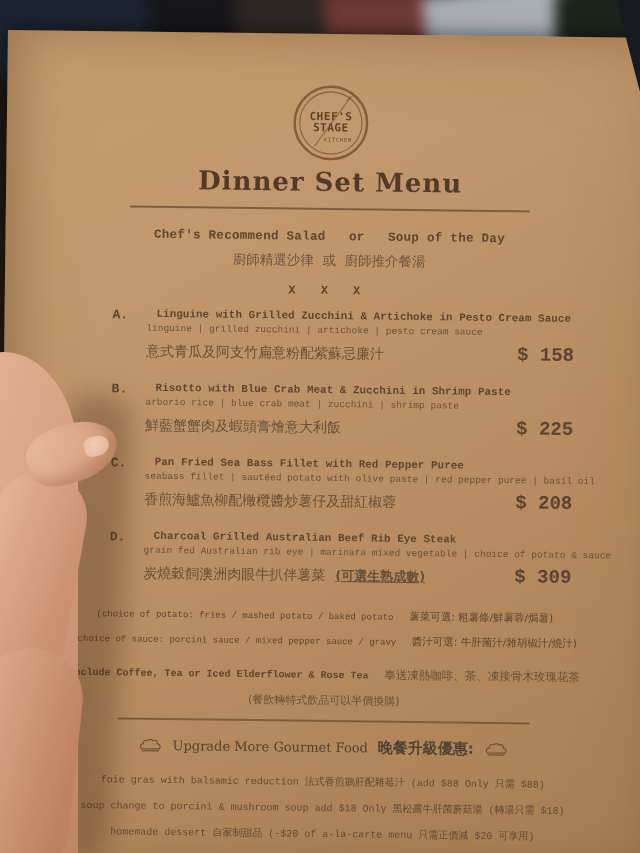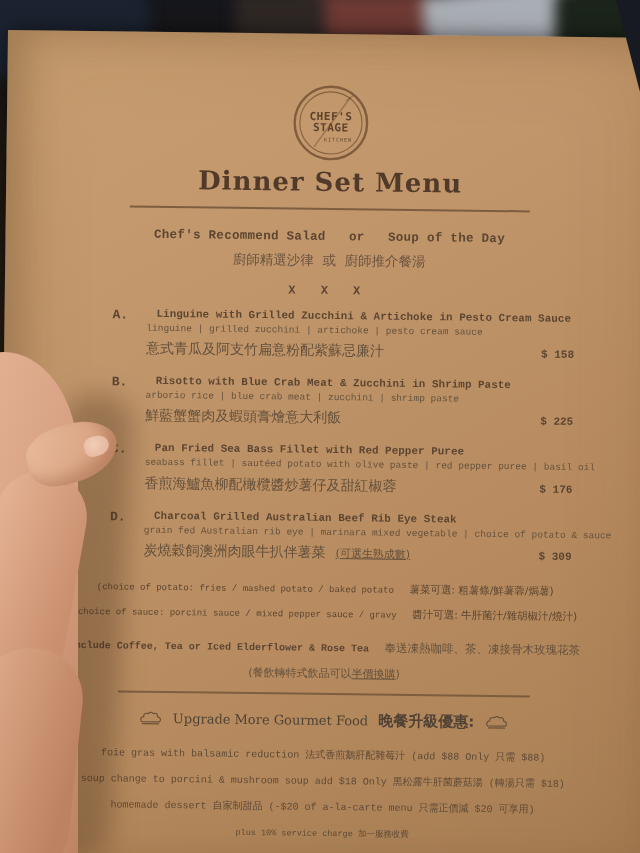--- a/index.html
+++ b/index.html
@@ -41,33 +41,33 @@
   .starter-zh{margin-top:8px;text-align:center;font-size:13.5px;font-family:"DejaVu Sans",sans-serif;color:#6b5340;white-space:pre;}
   .xxx{margin-top:14px;text-align:center;font-size:12px;font-weight:bold;letter-spacing:9px;}
 
   .items{margin-top:12px;}
   .item{position:relative;padding:0 78px 0 108px;margin-bottom:17px;}
   .item-label{position:absolute;left:108px;top:0;font-size:13px;font-weight:bold;}
   .item-title{padding-left:44px;font-size:10.8px;line-height:1.2;font-weight:bold;white-space:nowrap;letter-spacing:.1px;}
   .item-sub{padding-left:34px;font-size:9.5px;line-height:1.2;white-space:nowrap;margin-top:2px;color:#66523d;}
   .item-zh{padding-left:34px;margin-top:5px;font-family:"DejaVu Sans",sans-serif;font-size:14px;line-height:1.35;
     display:flex;align-items:baseline;color:#64503b;white-space:nowrap;}
-  .item-note{font-size:11px;margin-left:10px;text-decoration:underline;font-weight:normal;}
-  .item-price{margin-left:auto;font-family:"Liberation Mono",monospace;font-size:11px;font-weight:bold;color:#5a4330;}
+  .item-note{font-size:13px;margin-left:10px;text-decoration:underline;font-weight:bold;}
+  .item-price{margin-left:auto;font-family:"Liberation Mono",monospace;font-size:19px;font-weight:bold;color:#5a4330;}
 
   .options{margin-top:12px;text-align:center;}
   .option-line{margin-top:7px;white-space:nowrap;}
   .option-en{font-size:9px;}
   .option-zh{font-size:10.5px;font-family:"DejaVu Sans",sans-serif;margin-left:6px;}
 
   .include-line{margin-top:16px;text-align:center;white-space:nowrap;}
   .include-en{font-size:10px;font-weight:bold;}
   .include-zh{font-size:11.5px;font-family:"DejaVu Sans",sans-serif;margin-left:6px;color:#64503b;}
   .drink-note{margin-top:10px;text-align:center;font-size:11px;font-family:"DejaVu Sans",sans-serif;color:#64503b;}
-  .underline{text-decoration:underline;}
+  .underline{}
 
   .upgrade-heading{margin-top:16px;display:flex;justify-content:center;align-items:center;gap:10px;}
   .up-en{font-family:"DejaVu Serif","Liberation Serif",serif;font-size:13px;color:#504234;}
   .up-zh{font-family:"DejaVu Sans",sans-serif;font-size:15px;font-weight:bold;color:#504234;}
 
   .upgrade-lines{margin-top:18px;text-align:center;}
   .upline{margin-top:12px;font-size:10px;white-space:nowrap;color:#5f4a36;}
   .service{margin-top:14px;text-align:center;font-size:8.5px;color:#5f4a36;}
 
   
@@ -144,21 +144,21 @@
           <span class="item-price">$ 225</span>
         </div>
       </div>
 
       <div class="item">
         <span class="item-label">C.</span>
         <div class="item-title">Pan Fried Sea Bass Fillet with Red Pepper Puree</div>
         <div class="item-sub">seabass fillet | sautéed potato with olive paste | red pepper puree | basil oil</div>
         <div class="item-zh">
           <span>香煎海鱸魚柳配橄欖醬炒薯仔及甜紅椒蓉</span>
-          <span class="item-price">$ 176</span>
+          <span class="item-price">$ 208</span>
         </div>
       </div>
 
       <div class="item">
         <span class="item-label">D.</span>
         <div class="item-title">Charcoal Grilled Australian Beef Rib Eye Steak</div>
         <div class="item-sub">grain fed Australian rib eye | marinara mixed vegetable | choice of potato &amp; sauce</div>
         <div class="item-zh">
           <span>炭燒穀飼澳洲肉眼牛扒伴薯菜</span>
           <span class="item-note">(可選生熟成數)</span>

